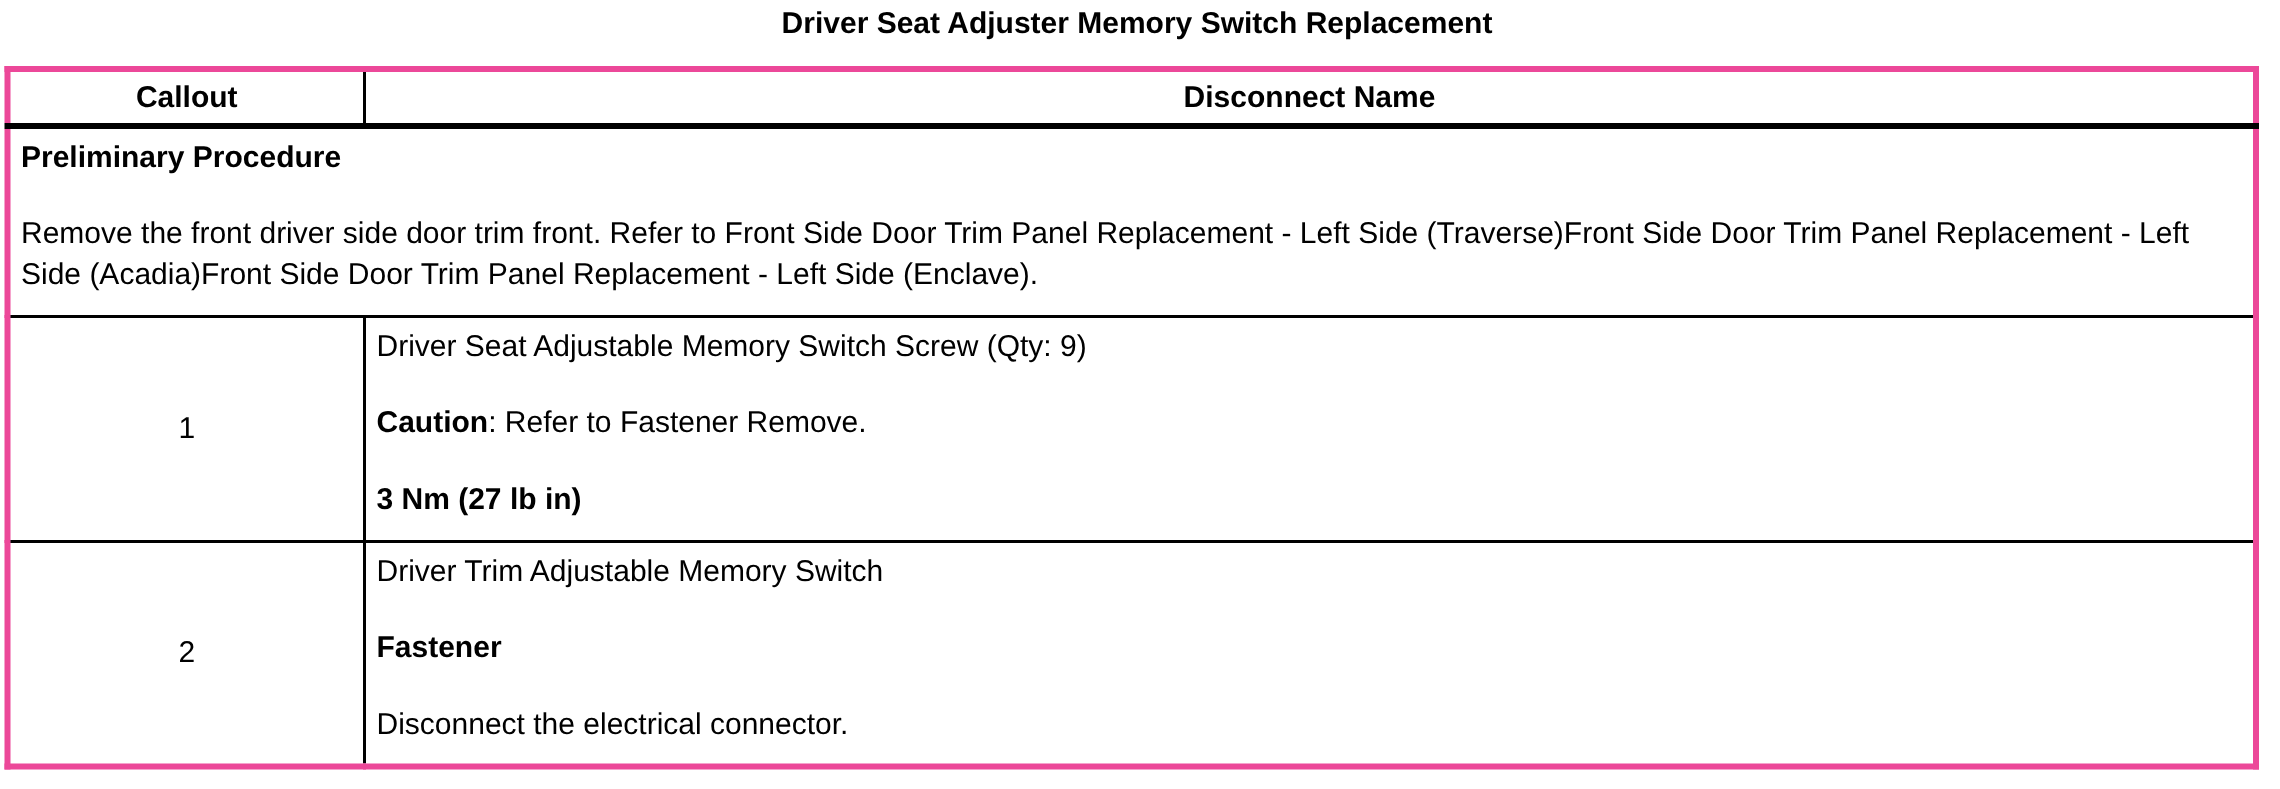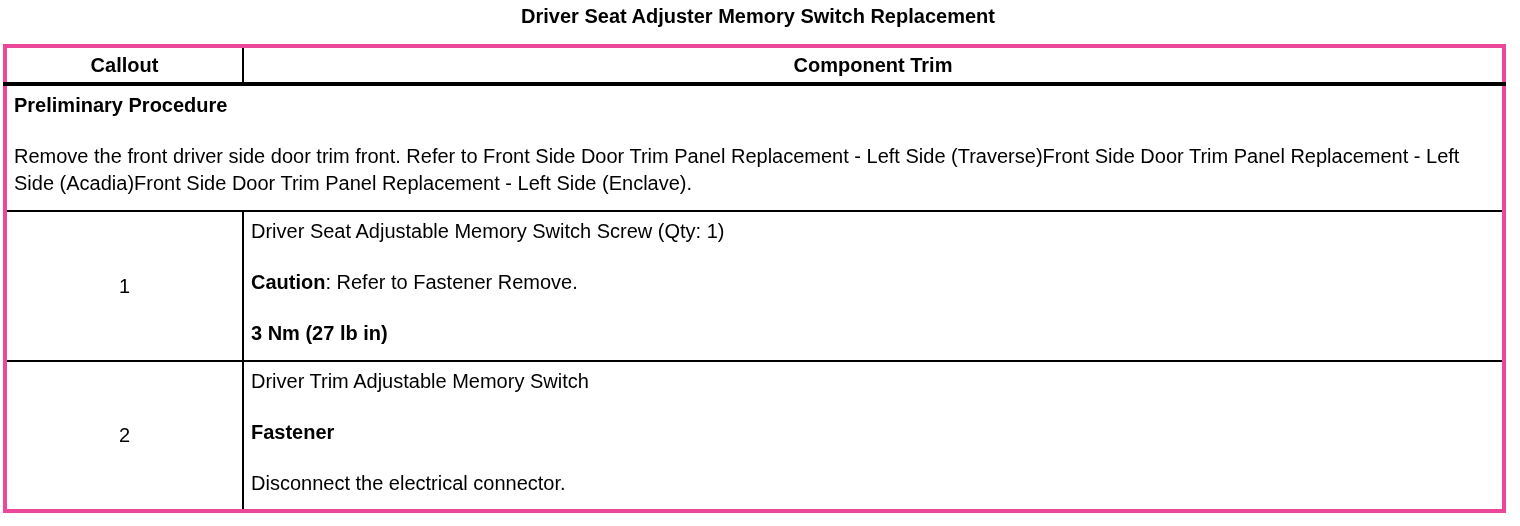--- a/index.html
+++ b/index.html
@@ -66,36 +66,36 @@
   <div class="doc-title">Driver Seat Adjuster Memory Switch Replacement</div>
 
   <table class="spec-table">
     <colgroup>
       <col class="col-callout">
       <col>
     </colgroup>
     <thead>
       <tr class="header-row">
         <th>Callout</th>
-        <th>Component Trim</th>
+        <th>Disconnect Name</th>
       </tr>
     </thead>
     <tbody>
 
       <tr class="prelim-row">
         <td colspan="2">
           <p class="bold">Preliminary Procedure</p>
           <p>Remove the front driver side door trim front. Refer to Front Side Door Trim Panel Replacement - Left Side (Traverse)Front Side Door Trim Panel Replacement - Left Side (Acadia)Front Side Door Trim Panel Replacement - Left Side (Enclave).</p>
         </td>
       </tr>
 
       <tr class="data-row">
         <td class="callout-cell">1</td>
         <td>
-          <p>Driver Seat Adjustable Memory Switch Screw (Qty: 1)</p>
+          <p>Driver Seat Adjustable Memory Switch Screw (Qty: 9)</p>
           <p><span class="bold">Caution</span><span>: Refer to Fastener Remove.</span></p>
           <p class="bold">3 Nm (27 lb in)</p>
         </td>
       </tr>
 
       <tr class="data-row">
         <td class="callout-cell">2</td>
         <td>
           <p>Driver Trim Adjustable Memory Switch</p>
           <p class="bold">Fastener</p>

